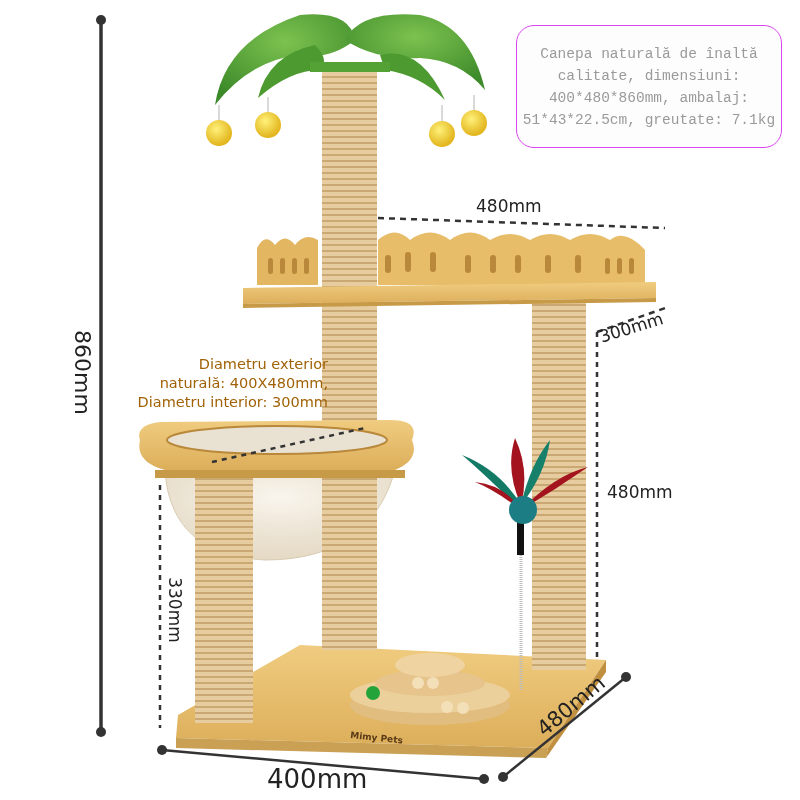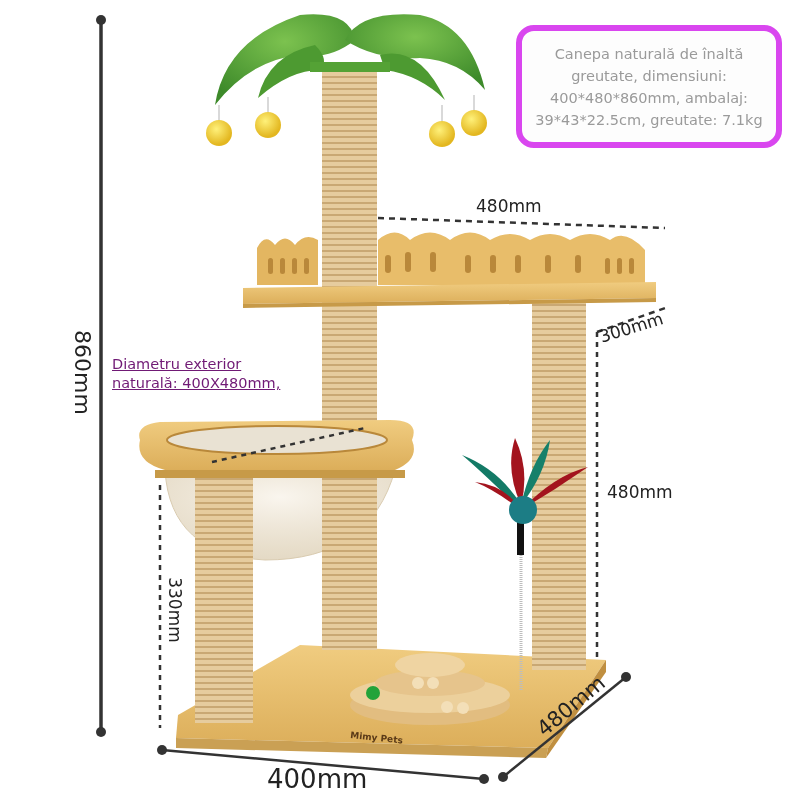--- a/index.html
+++ b/index.html
@@ -1,25 +1,25 @@
 <!DOCTYPE html>
 <html><head>
 <meta charset="utf-8">
 <style>
   html, body { margin:0; padding:0; background:#ffffff; }
   body { width:800px; height:800px; position:relative; overflow:hidden; font-family:"DejaVu Sans", sans-serif; }
   .abs { position:absolute; }
   .infobox {
     left:516px; top:25px; width:266px; height:123px;
-    border:6px solid #d946ef; border-radius:18px; background:#fdfdfd;
+    border:1px solid #d946ef; border-radius:18px; background:#fdfdfd;
     display:flex; align-items:center; justify-content:center; text-align:center;
-    color:#9a9a9a; font-size:14.5px; line-height:22px; box-sizing:border-box; padding:0 18px;
+    color:#9a9a9a; font-size:14.5px; line-height:22px; box-sizing:border-box; padding:0 18px;font-family:Liberation Mono, monospace;
   }
   .infobox span { display:block; white-space:nowrap; }
-  .capsule-note { left:112px; top:355px; width:216px; text-align:left; color:#701a75; font-size:14.5px; line-height:19px;text-decoration:underline; }
+  .capsule-note { left:112px; top:355px; width:216px; text-align:right; color:#a16207; font-size:14.5px; line-height:19px; }
   .capsule-note span { display:block; white-space:nowrap; }
   .dim { color:#222; font-size:17px; white-space:nowrap; }
   .dim-lg { color:#222; font-size:22px; white-space:nowrap; }
   svg.art { position:absolute; left:0; top:0; }
 </style>
 </head>
 <body>
 
 <svg class="art" width="800" height="800" viewBox="0 0 800 800">
   <defs>
@@ -149,29 +149,30 @@
     <line x1="597" y1="332" x2="668" y2="307" stroke-width="2.5" stroke-dasharray="6,5"></line>
     <line x1="597" y1="332" x2="597" y2="660" stroke-width="2.5" stroke-dasharray="5,5"></line>
     <line x1="160" y1="485" x2="160" y2="728" stroke-width="2.5" stroke-dasharray="5,5"></line>
     <line x1="212" y1="462" x2="365" y2="428" stroke-width="2.5" stroke-dasharray="5,5"></line>
   </g>
 </svg>
 
 <div class="abs infobox">
   <div>
     <span>Canepa naturală de înaltă</span>
-    <span>greutate, dimensiuni:</span>
+    <span>calitate, dimensiuni:</span>
     <span>400*480*860mm, ambalaj:</span>
-    <span>39*43*22.5cm, greutate: 7.1kg</span>
+    <span>51*43*22.5cm, greutate: 7.1kg</span>
   </div>
 </div>
 
 <div class="abs capsule-note">
   <span>Diametru exterior</span>
   <span>naturală: 400X480mm,</span>
+  <span>Diametru interior: 300mm</span>
 </div>
 
 <div class="abs dim-lg" style="left:40px; top:360px; transform:rotate(90deg); transform-origin:center;">860mm</div>
 <div class="abs dim" style="left:476px; top:196px;">480mm</div>
 <div class="abs dim" style="left:600px; top:327px; transform:rotate(-17deg); transform-origin:left center;">300mm</div>
 <div class="abs dim" style="left:607px; top:482px;">480mm</div>
 <div class="abs dim" style="left:142px; top:600px; transform:rotate(90deg); transform-origin:center;">330mm</div>
 <div class="abs dim-lg" style="left:267px; top:764px; font-size:26px;">400mm</div>
 <div class="abs dim-lg" style="left:540px; top:720px; font-size:21px; transform:rotate(-40deg); transform-origin:left center;">480mm</div>
 

